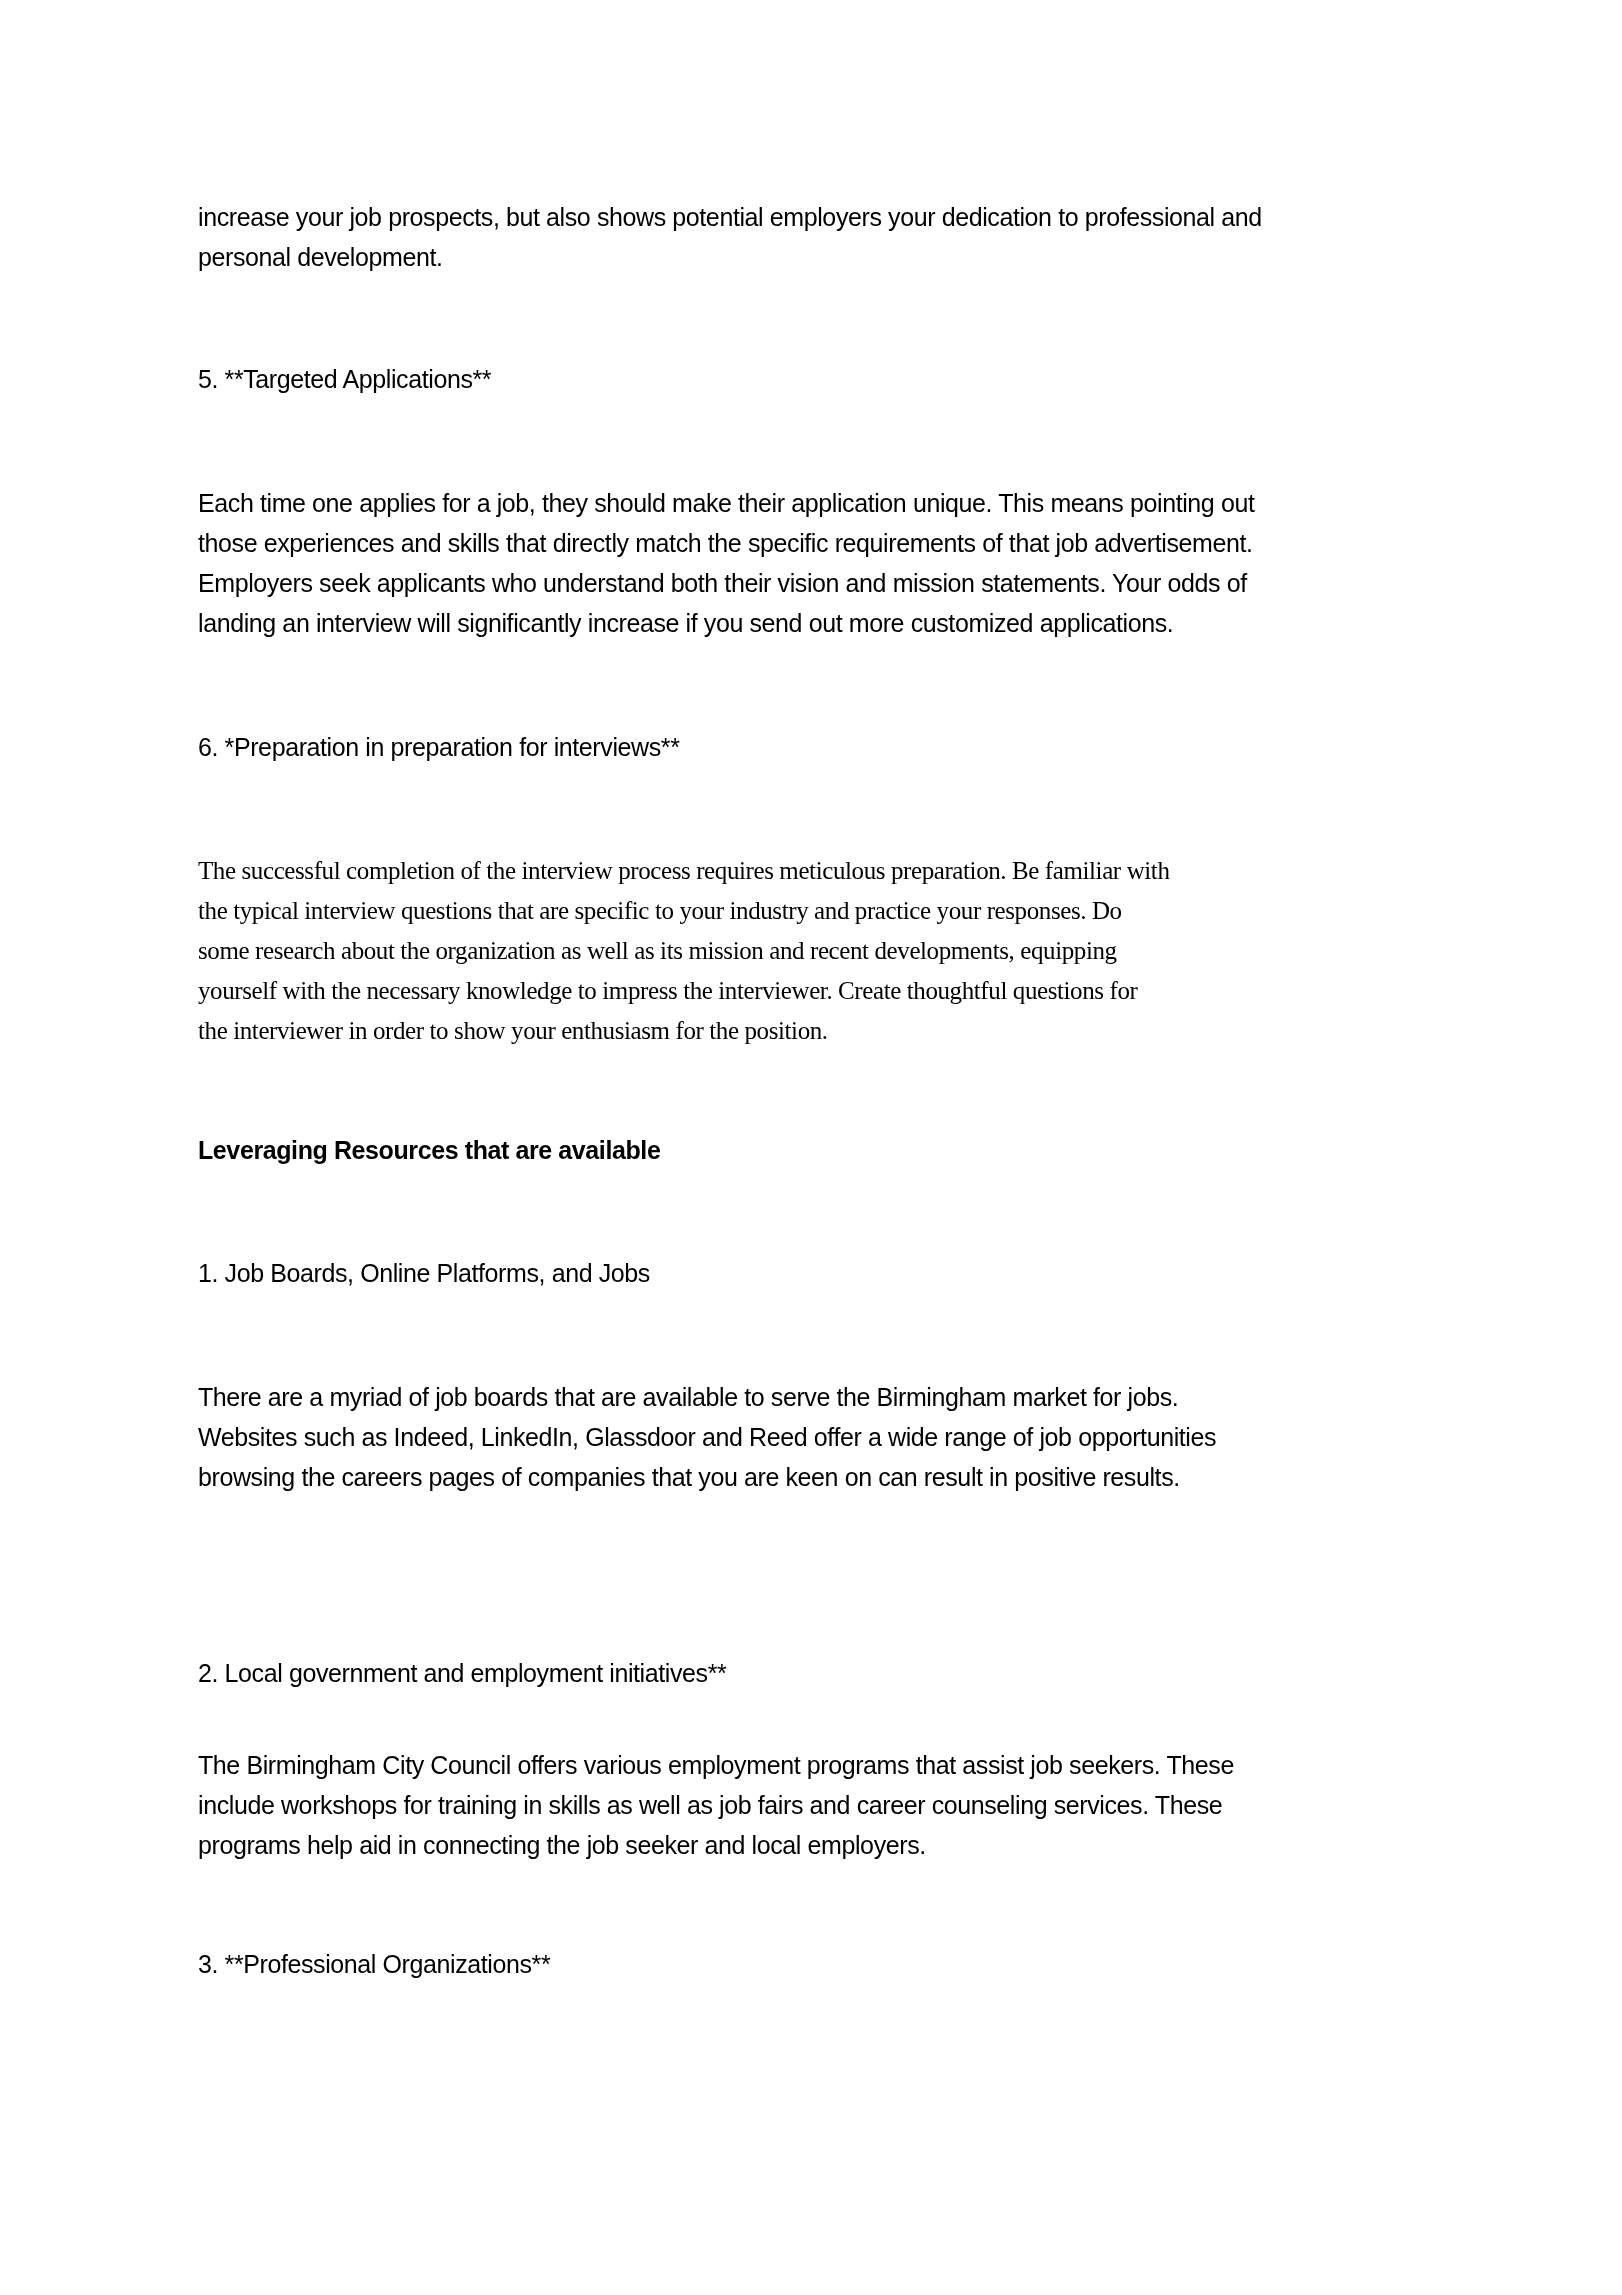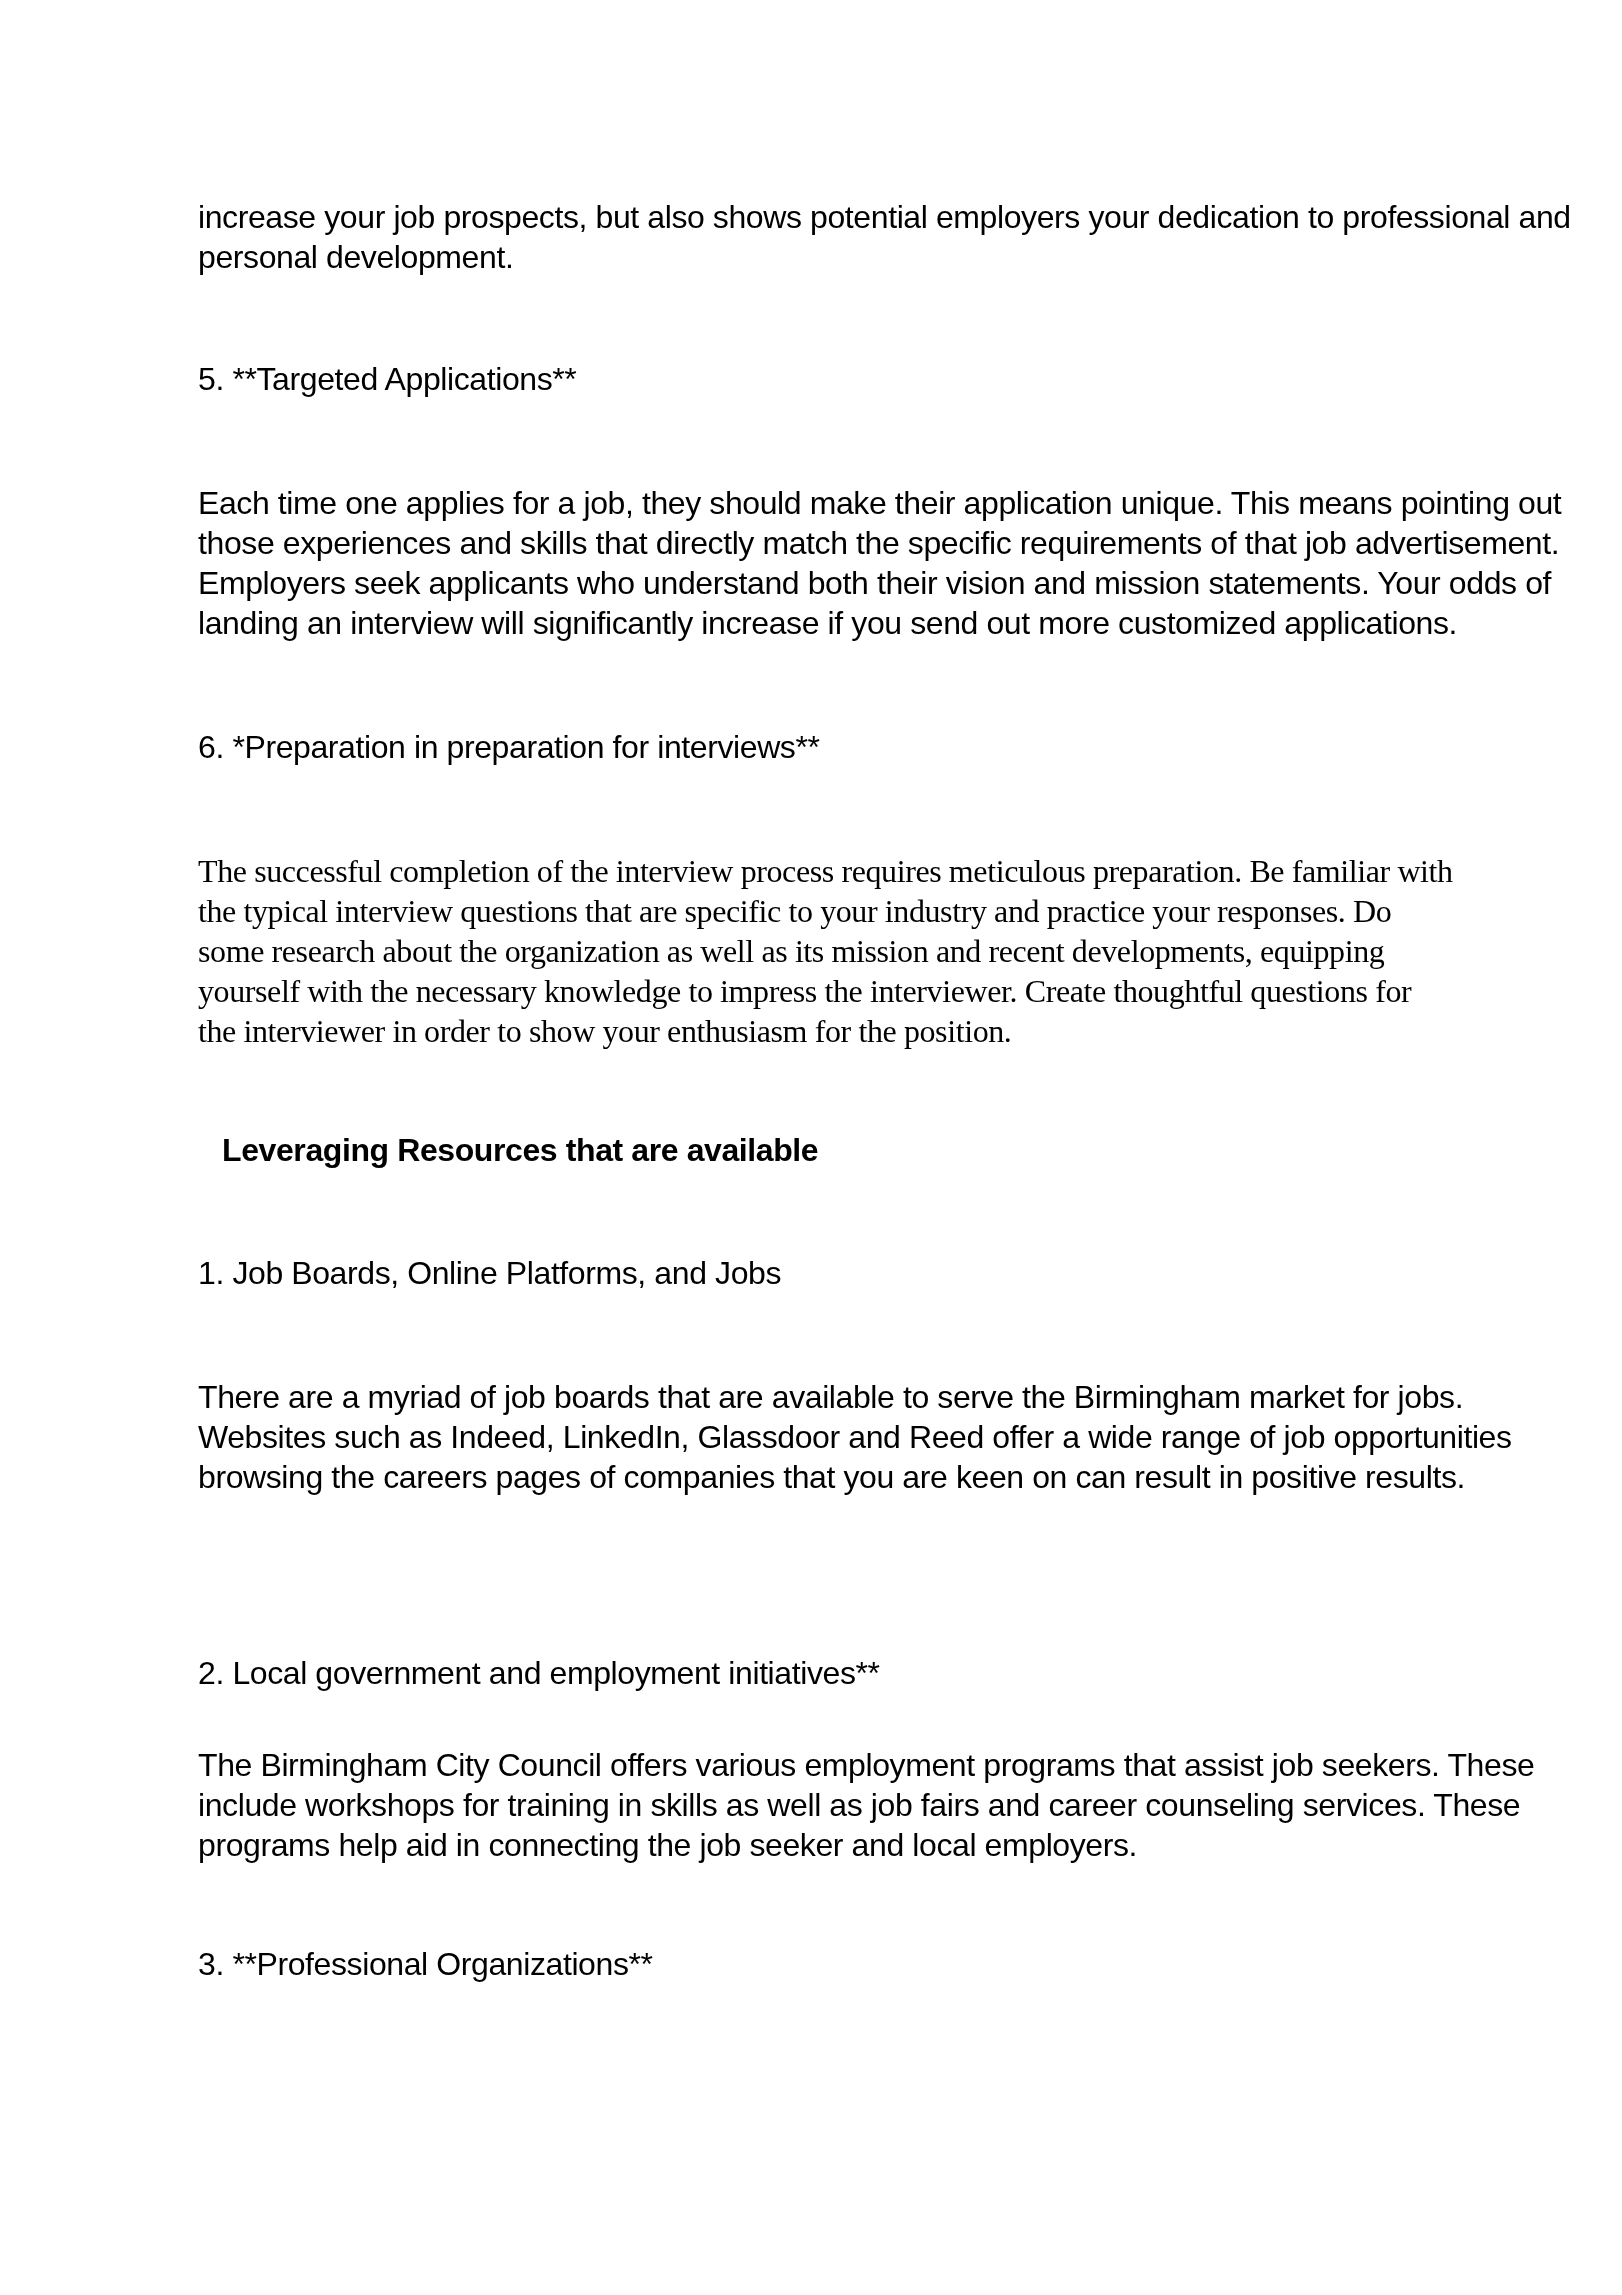--- a/index.html
+++ b/index.html
@@ -20,21 +20,21 @@
       left: 0;
       top: 0;
       width: 1623px;
       height: 2295px;
       background: #ffffff;
     }
     .block {
       position: absolute;
       left: 198px;
       width: 1243px;
-      font-size: 32px;
+      font-size: 25px;
       line-height: 40px;
       letter-spacing: -0.4px;
       white-space: nowrap;
     }
     .line {
       display: block;
       height: 40px;
     }
     .bold {
       font-weight: bold;
@@ -66,21 +66,21 @@
   </div>
 
   <div class="block" style="top: 851px; font-family: Liberation Serif, serif;">
     <span class="line">The successful completion of the interview process requires meticulous preparation. Be familiar with</span>
     <span class="line">the typical interview questions that are specific to your industry and practice your responses. Do</span>
     <span class="line">some research about the organization as well as its mission and recent developments, equipping</span>
     <span class="line">yourself with the necessary knowledge to impress the interviewer. Create thoughtful questions for</span>
     <span class="line">the interviewer in order to show your enthusiasm for the position.</span>
   </div>
 
-  <div class="block bold" style="top: 1130px; margin-left: 24px;">
+  <div class="block bold" style="top: 1130px;">
     <span class="line">Leveraging Resources that are available</span>
   </div>
 
   <div class="block" style="top: 1253px;">
     <span class="line">1. Job Boards, Online Platforms, and Jobs</span>
   </div>
 
   <div class="block" style="top: 1377px;">
     <span class="line">There are a myriad of job boards that are available to serve the Birmingham market for jobs.</span>
     <span class="line">Websites such as Indeed, LinkedIn, Glassdoor and Reed offer a wide range of job opportunities</span>

